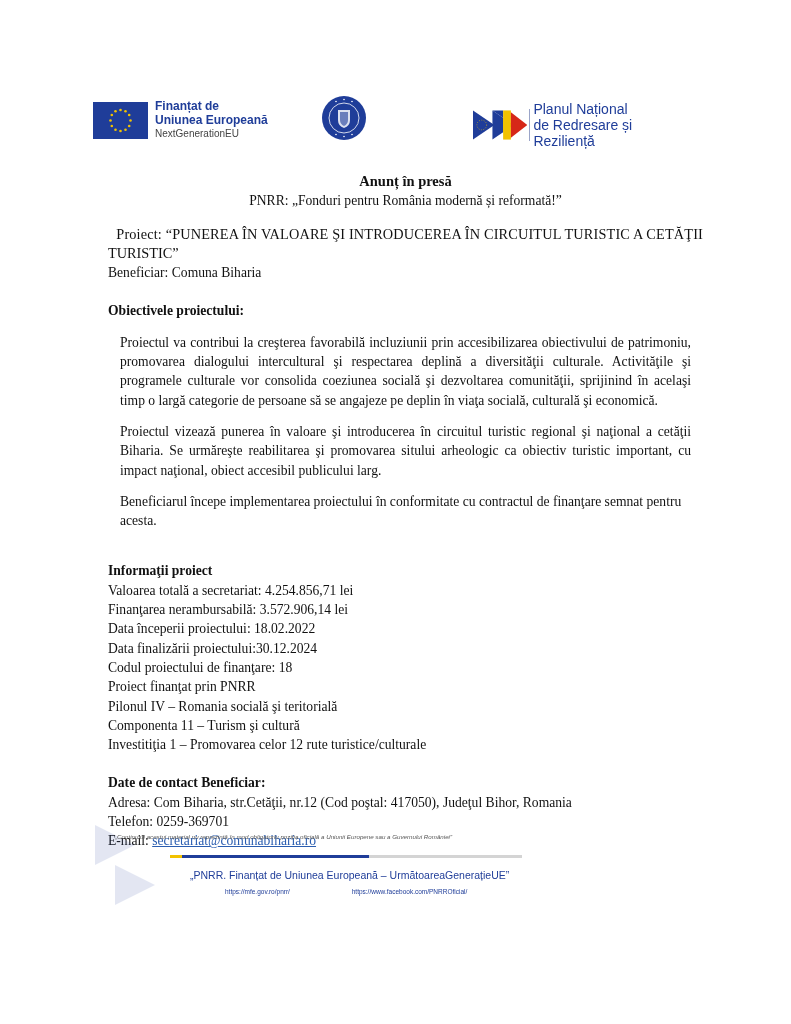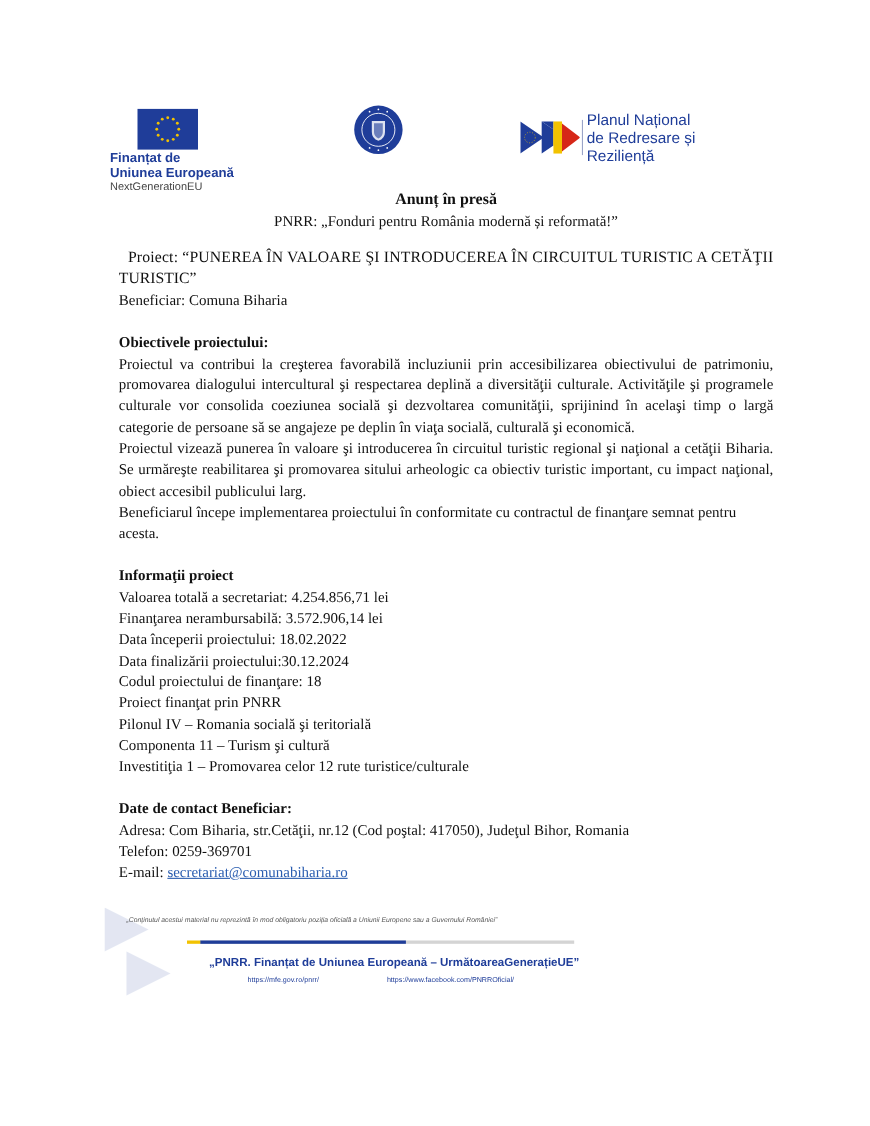--- a/index.html
+++ b/index.html
@@ -1,50 +1,50 @@
 <!DOCTYPE html>
 <html><head>
   <meta charset="utf-8">
   <style>
     html, body { margin: 0; padding: 0; background: #ffffff; }
     body { width: 791px; height: 1024px; position: relative; overflow: hidden;
       font-family: "Liberation Serif", serif; color: #111; }
 
     .logos { position: absolute; top: 95px; left: 93px; width: 600px; height: 50px; }
-    .eu-logo { position: absolute; left: 0; top: 4px; display: flex; align-items: center; flex-direction: column; }
+    .eu-logo { position: absolute; left: 0; top: 4px; display: flex; align-items: center; }
     .eu-flag { width: 55px; height: 37px; background: #1f3d99; position: relative; }
     .eu-flag svg { position: absolute; left: 0; top: 0; }
     .eu-text { margin-left: 7px; font-family: "Liberation Sans", sans-serif; line-height: 14px; }
     .eu-text .l1, .eu-text .l2 { color: #1f3d99; font-weight: bold; font-size: 12px; }
     .eu-text .l3 { color: #444; font-size: 10px; }
 
     .gov-logo { position: absolute; left: 228px; top: 0; width: 46px; height: 46px; }
 
     .pnrr-logo { position: absolute; left: 338px; top: 6px; display: flex; align-items: center; margin-left: 42px; }
     .pnrr-mark { width: 56px; height: 30px; }
     .pnrr-sep { width: 1px; height: 32px; background: #9aa4c8; margin: 0 3px 0 2px; }
     .pnrr-text { font-family: "Liberation Sans", sans-serif; color: #1f3d99; font-size: 14px;
       line-height: 16px; font-weight: 500; }
 
     .doc { position: absolute; left: 108px; top: 172px; width: 595px; font-size: 13.6px; line-height: 19.3px; }
     .center { text-align: center; }
     .title { font-weight: bold; font-size: 14.5px; }
-    .para { margin: 0; }
+    .para { margin: 12px; }
     .justify { text-align: justify; }
     .gap { height: 19px; }
     .bold { font-weight: bold; }
     a.email { color: #2a5db0; text-decoration: underline; }
 
     .footer { position: absolute; left: 95px; top: 825px; width: 600px; height: 85px;
       font-family: "Liberation Sans", sans-serif; }
     .footer .disclaimer { position: absolute; left: 20px; top: 8px; font-size: 6.2px; color: #555; font-style: italic; white-space: nowrap; }
     .footer .bar { position: absolute; left: 87px; top: 30px; width: 340px; height: 3px; background: #d4d4d4; }
     .footer .bar .fill { height: 100%; background: #1f3d99; }
     .footer .bar .tip { position: absolute; left: -12px; top: 0; width: 12px; height: 3px; background: #f2c200; }
-    .footer .slogan { position: absolute; left: 95px; top: 44px; font-size: 10.5px; color: #1f3d99; font-weight: bold; white-space: nowrap; }
+    .footer .slogan { position: absolute; left: 95px; top: 44px; font-size: 10.5px; color: #1f3d99; font-weight: normal; white-space: nowrap; }
     .footer .links { position: absolute; left: 130px; top: 63px; font-size: 6.5px; color: #1f3d99; white-space: nowrap; }
     .footer .links span { margin-right: 60px; }
     .footer .watermark { position: absolute; left: 0; top: 0; width: 80px; height: 85px; opacity: 0.12; }
   </style>
 </head>
 <body>
 
 <div class="logos">
   <div class="eu-logo">
     <div class="eu-flag">

